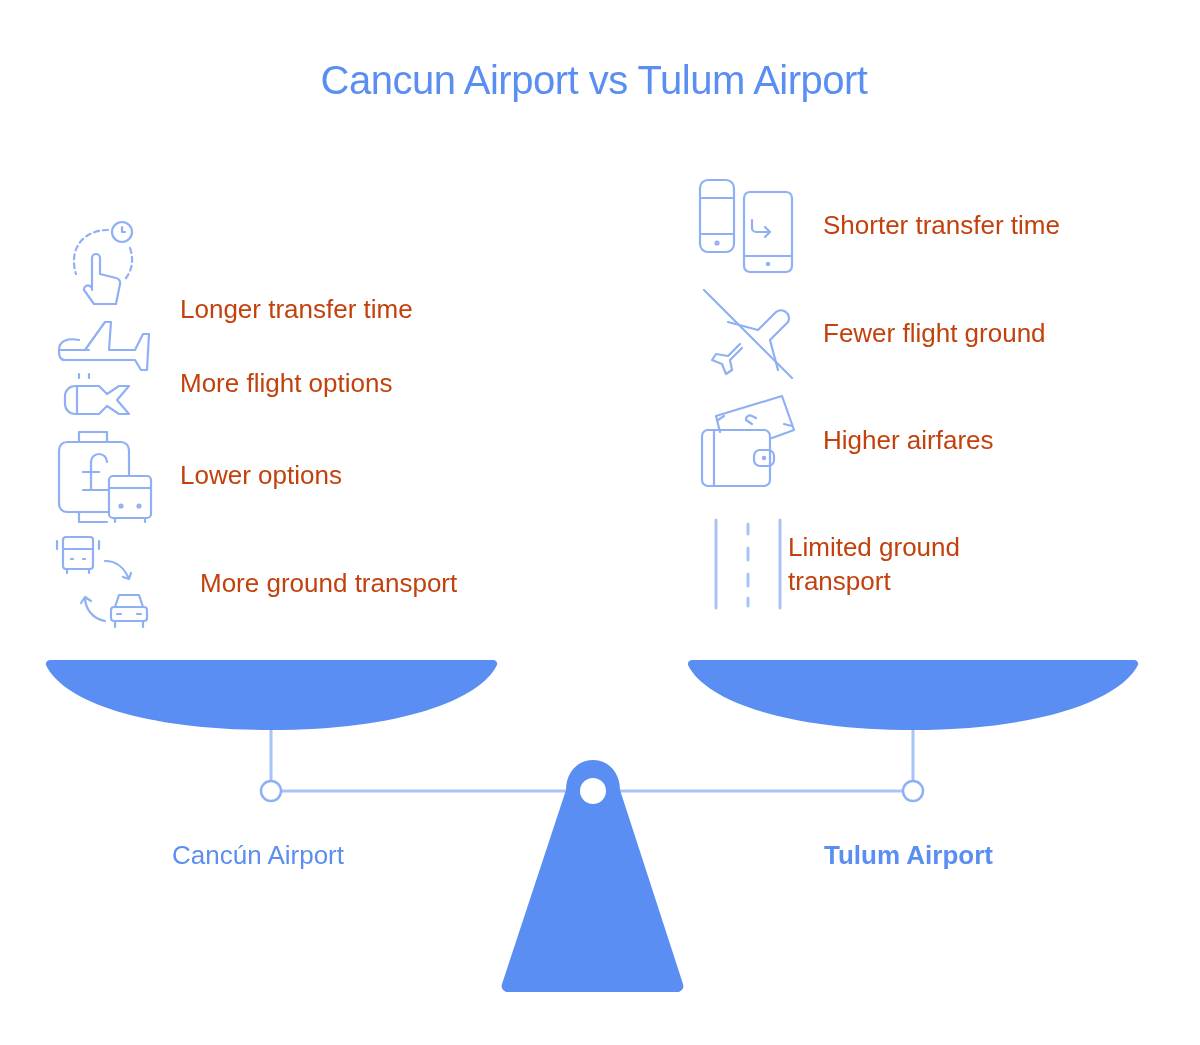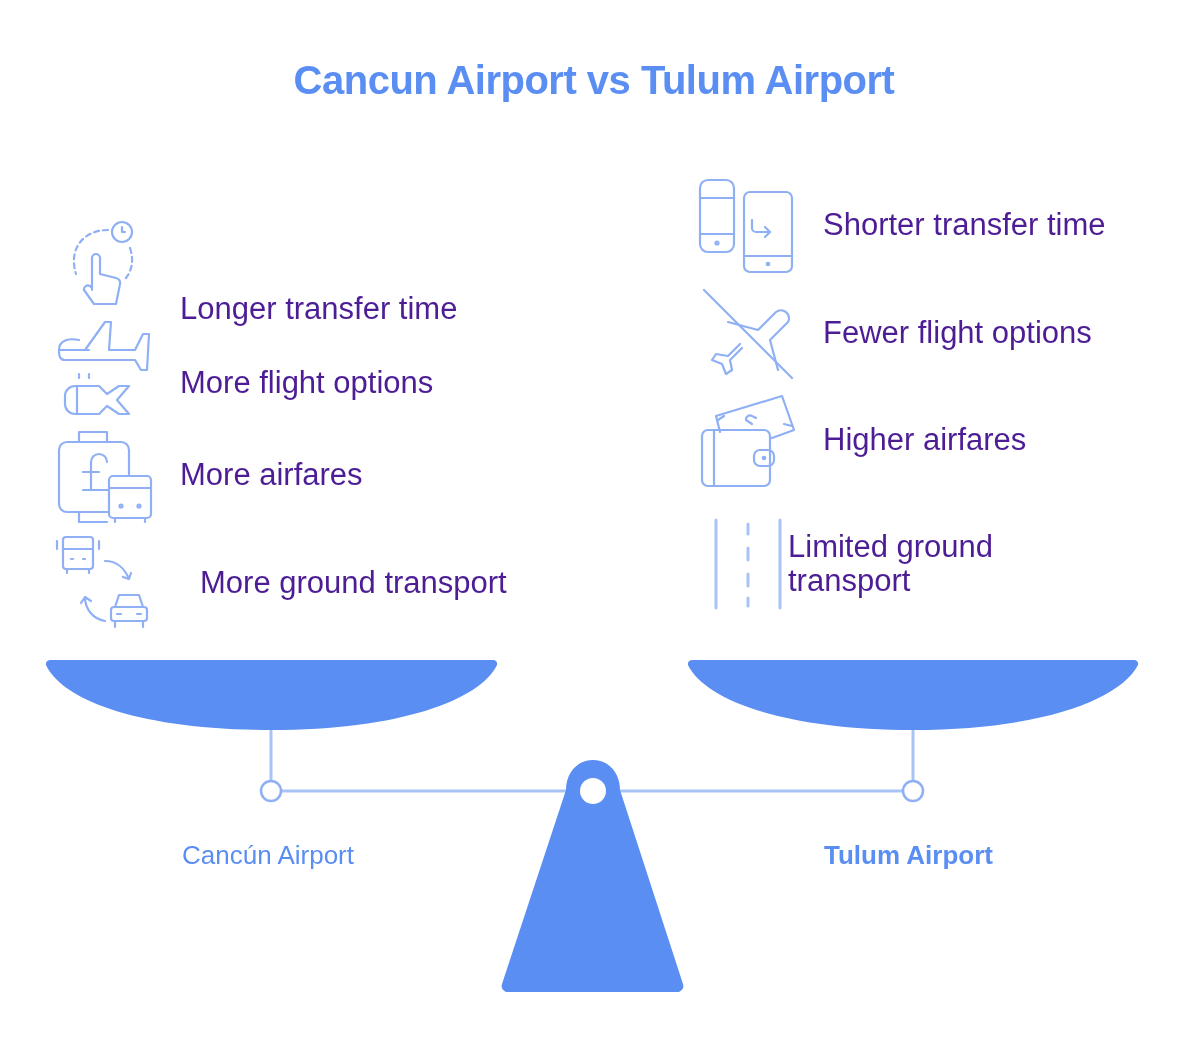--- a/index.html
+++ b/index.html
@@ -1,20 +1,20 @@
 <!DOCTYPE html>
 <html><head>
   <meta charset="utf-8">
   <style>
     html, body { margin: 0; padding: 0; background: #ffffff; }
     body { width: 1200px; height: 1045px; position: relative; overflow: hidden;
            font-family: "Liberation Sans", sans-serif; }
     .title { position: absolute; left: 0; top: 58px; width: 1188px; text-align: center;
-             font-size: 40px; font-weight: bold; color: #5b8ef2; letter-spacing: -0.5px; }
-    .item-text { position: absolute; font-size: 31px; color: #4c1d95; line-height: 34px; }
+             font-size: 40px; font-weight: normal; color: #5b8ef2; letter-spacing: -0.5px; }
+    .item-text { position: absolute; font-size: 26px; color: #c2410c; line-height: 34px; }
     .icon { position: absolute; }
     .icon svg { display: block; }
     .label { position: absolute; font-size: 26px; color: #5b8ef2; }
     svg.scale { position: absolute; left: 0; top: 0; }
   </style>
 </head>
 <body>
 
 <div class="title">Cancun Airport vs Tulum Airport</div>
 
@@ -59,21 +59,21 @@
     <path d="M50 26 C62 26 70 34 74 44 l-6 -2 m6 2 l2 -6"></path>
     <path d="M50 86 C38 84 30 74 30 62 l-4 6 m4 -6 l6 4"></path>
     <path d="M60 72 l4 -12 H84 l4 12"></path>
       <rect x="56" y="72" width="36" height="14" rx="3"></rect>
     <path d="M62 79 h4 M82 79 h4 M60 86 v6 M88 86 v6"></path>
   </svg>
 </div>
 
 <div class="item-text" style="left:180px;top:244px;margin-top:48px;">Longer transfer time</div>
 <div class="item-text" style="left:180px;top:366px;">More flight options</div>
-<div class="item-text" style="left:180px;top:458px;">More airfares</div>
+<div class="item-text" style="left:180px;top:458px;">Lower options</div>
 <div class="item-text" style="left:180px;top:566px;margin-left:20px;">More ground transport</div>
 
 <div class="icon" style="left:698px;top:176px;">
   <svg width="100" height="98" viewBox="0 0 100 98" fill="none" stroke="#8fb0f5" stroke-width="2.2" stroke-linecap="round" stroke-linejoin="round">
     <rect x="2" y="4" width="34" height="72" rx="8"></rect>
       <path d="M2 22 H36 M2 58 H36"></path>
       <circle cx="19" cy="67" r="1.5"></circle>
     <rect x="46" y="16" width="48" height="80" rx="6"></rect>
       <path d="M46 80 H94"></path>
       <circle cx="70" cy="88" r="1.2"></circle>
@@ -99,21 +99,21 @@
   </svg>
 </div>
 <div class="icon" style="left:708px;top:516px;">
   <svg width="80" height="96" viewBox="0 0 80 96" fill="none" stroke="#a9c3f7" stroke-width="3" stroke-linecap="round">
     <path d="M8 4 V92 M72 4 V92"></path>
       <path d="M40 8 V18 M40 32 V44 M40 58 V70 M40 82 V90"></path>
   </svg>
 </div>
 
 <div class="item-text" style="left:823px;top:208px;">Shorter transfer time</div>
-<div class="item-text" style="left:823px;top:316px;">Fewer flight options</div>
+<div class="item-text" style="left:823px;top:316px;">Fewer flight ground</div>
 <div class="item-text" style="left:823px;top:423px;">Higher airfares</div>
 <div class="item-text" style="left:788px;top:530px;width:220px;">Limited ground transport</div>
 
 <svg class="scale" width="1200" height="1045" viewBox="0 0 1200 1045">
   <g>
     <path d="M50 660 H494 a4 4 0 0 1 3 5 C480 700 400 730 271 730 C140 730 62 700 46 665 a4 4 0 0 1 4 -5 Z" fill="#5b8ef2"></path>
   </g>
   <g>
     <path d="M692 660 H1135 a4 4 0 0 1 3 5 C1120 700 1040 730 913 730 C784 730 705 700 688 665 a4 4 0 0 1 4 -5 Z" fill="#5b8ef2"></path>
   </g>
@@ -121,14 +121,14 @@
     <path d="M271 730 V780"></path>
     <path d="M913 730 V780"></path>
     <path d="M281 791 H903"></path>
   </g>
   <circle cx="271" cy="791" r="10" fill="#fff" stroke="#8fb0f5" stroke-width="2.5"></circle>
   <circle cx="913" cy="791" r="10" fill="#fff" stroke="#8fb0f5" stroke-width="2.5"></circle>
   <path d="M566 790 C566 772 578 760 593 760 C608 760 620 772 620 790 L683 984 a6 6 0 0 1 -6 8 H508 a6 6 0 0 1 -6 -8 Z" fill="#5b8ef2"></path>
   <circle cx="593" cy="791" r="13" fill="#fff"></circle>
 </svg>
 
-<div class="label" style="left:172px;top:840px;margin-left:10px;">Cancún Airport</div>
+<div class="label" style="left:172px;top:840px;">Cancún Airport</div>
 <div class="label" style="left:824px;top:840px;font-weight:bold;">Tulum Airport</div>
 
 </body></html>

